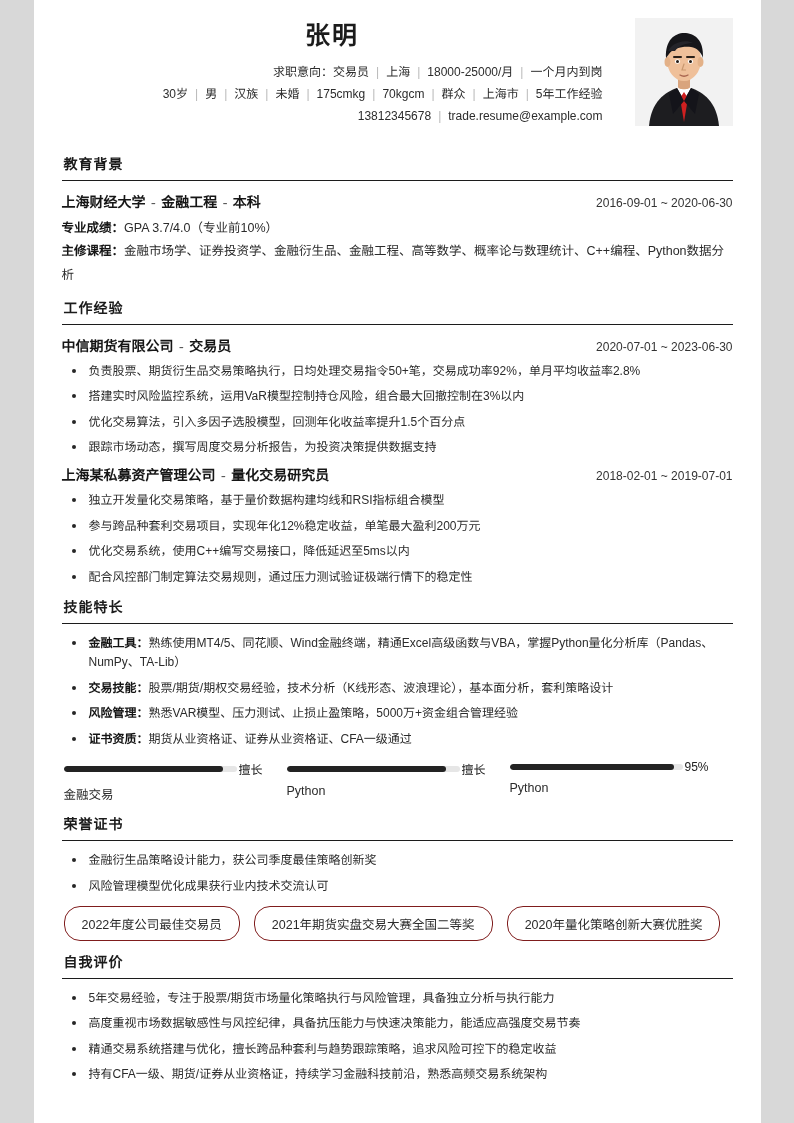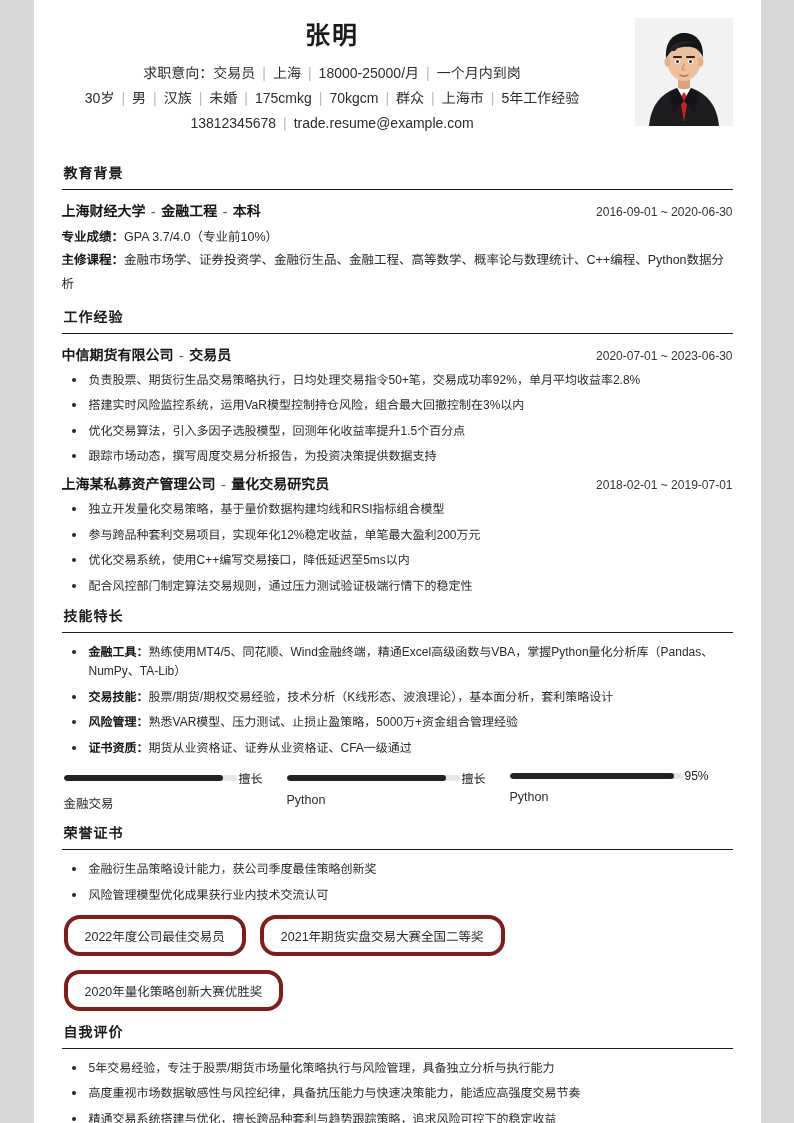--- a/index.html
+++ b/index.html
@@ -44,25 +44,26 @@
   }
   .name {
     font-size: 25px;
     font-weight: bold;
     color: #1b1b1b;
     letter-spacing: 2px;
     line-height: 1.25;
     margin: 2px 0 12px 0;
   }
   .meta-line {
-    font-size: 14px;
+    font-size: 12px;
     color: #2c2c2c;
     line-height: 1.5;
     margin: 4px 0;
     white-space: nowrap;
+    text-align: right;
   }
   .meta-line .sep {
     display: inline-block;
     color: #b9b9b9;
     padding: 0 7px;
     font-weight: 300;
   }
   .meta-label { }
   .avatar {
     position: absolute;
@@ -195,21 +196,21 @@
   }
 
   
   .tags {
     display: flex;
     flex-wrap: wrap;
     gap: 14px;
     margin: 10px 0 4px 2px;
   }
   .tag {
-    border: 4px solid #7f1d1d;
+    border: 1px solid #7f1d1d;
     border-radius: 16px;
     padding: 7px 17px;
     font-size: 12.5px;
     color: #2b2b2b;
     background: #fff;
     white-space: nowrap;
   }
 </style>
 </head>
 <body>

